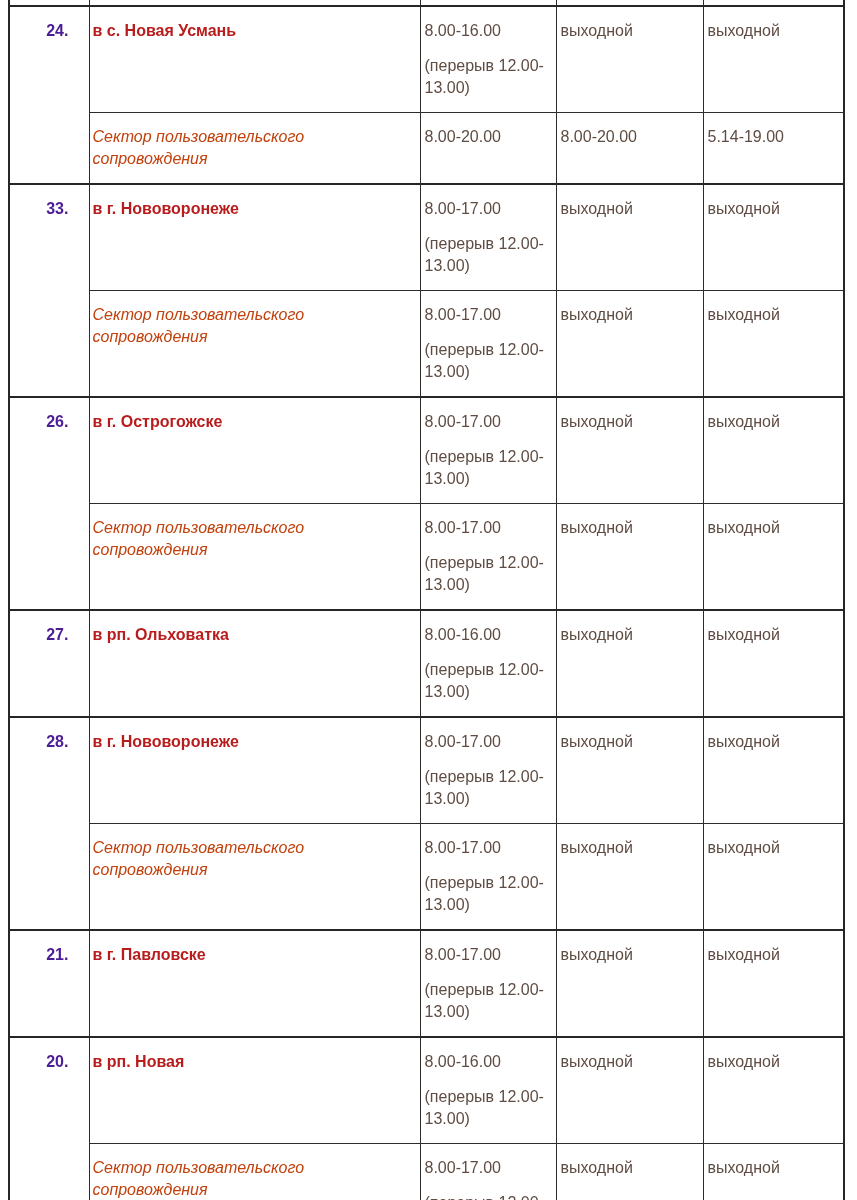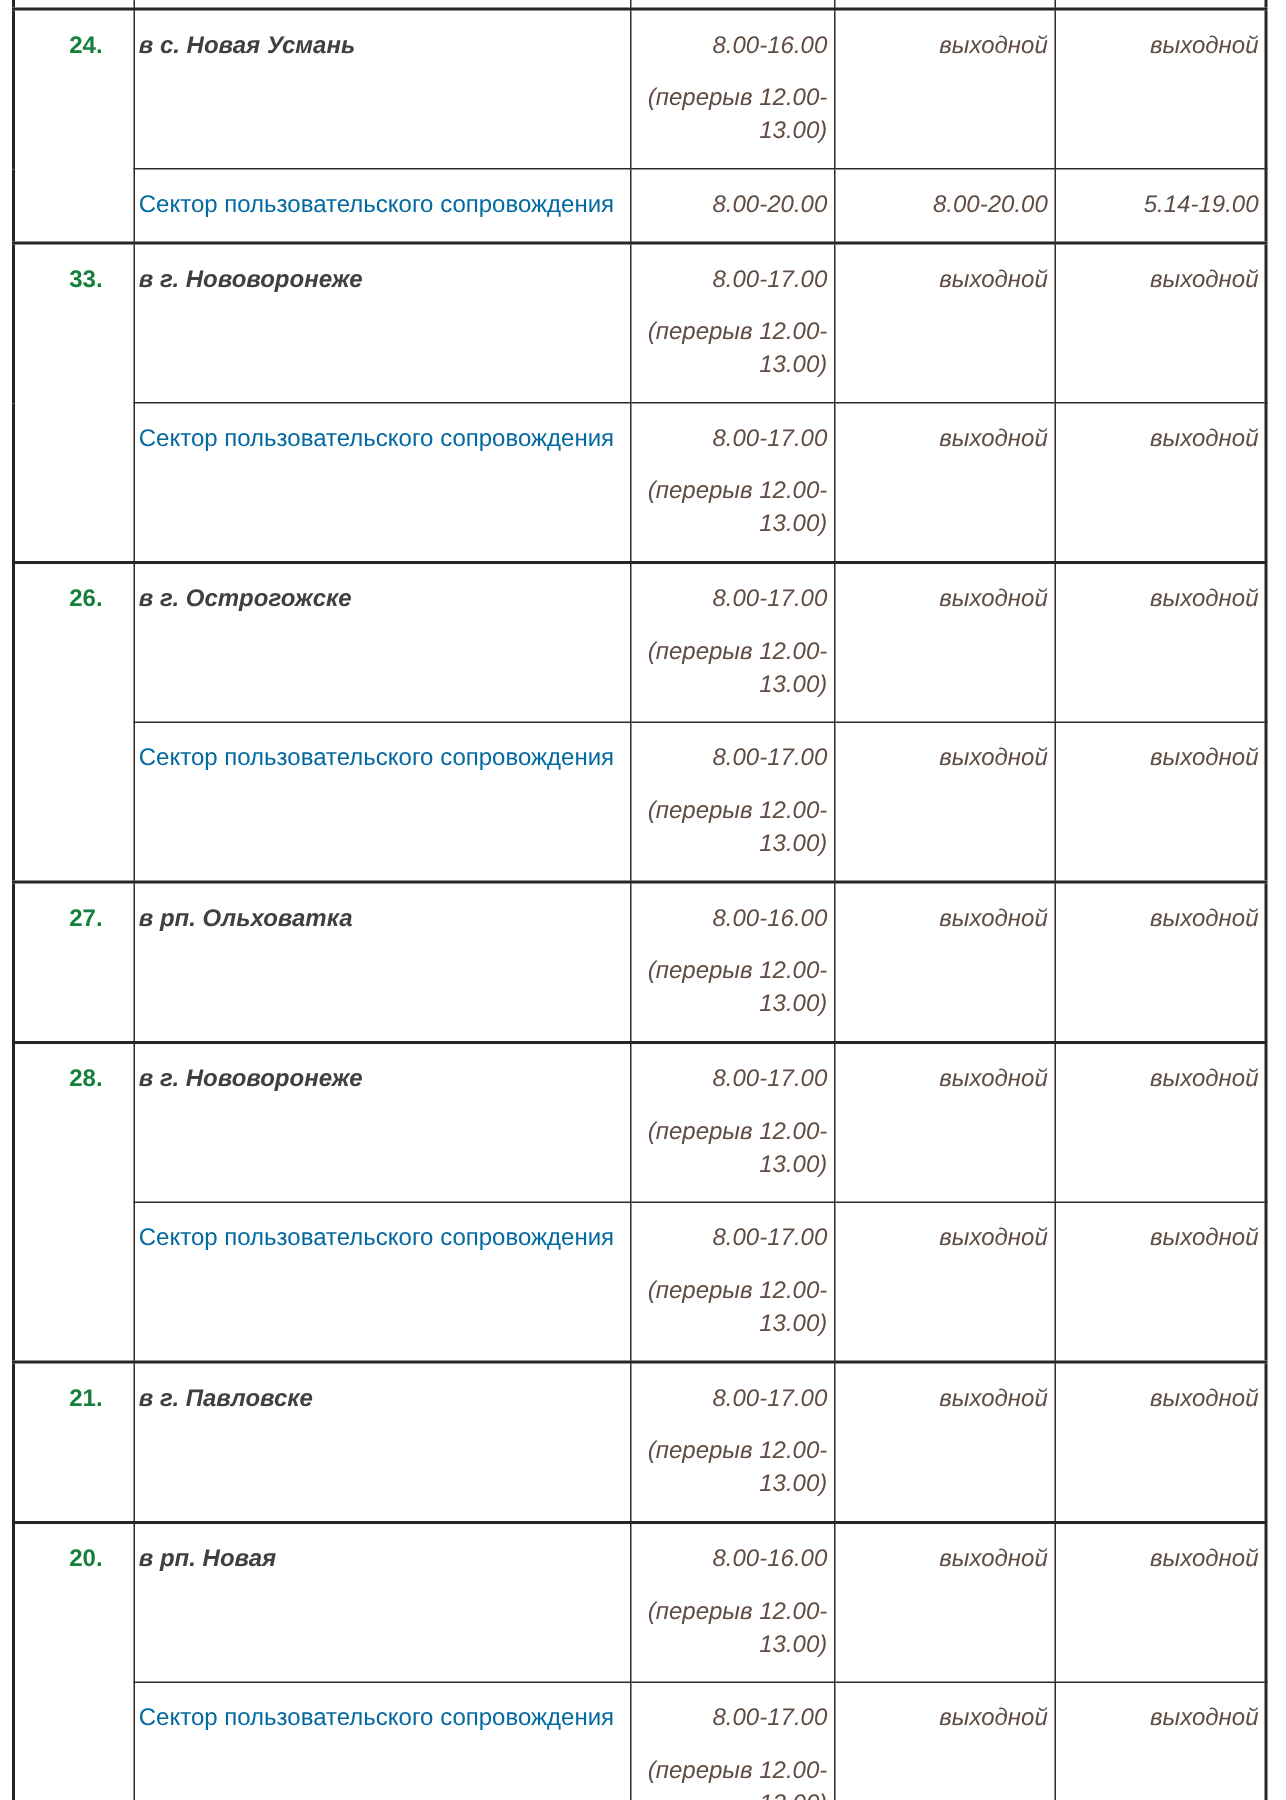--- a/index.html
+++ b/index.html
@@ -30,27 +30,27 @@
     vertical-align: top;
     padding: 13px 4px 0 4px;
     overflow: hidden;
   }
   tbody.entry { border-top: 2px solid #262626; }
   tbody.sliver td { padding: 0; }
   p { margin: 0 0 13px 0; line-height: 22px; }
   .c-num {
     text-align: center;
     font-weight: bold;
-    color: #15803d;
+    color: #4c1d95;
     padding-left: 20px;
   }
   .c-name { padding-left: 3px; padding-right: 8px; text-align: left; }
-  .c-name p.loc { font-weight: bold; color: #404040; font-style: italic; }
-  .c-name p.sector { color: #0369a1; }
-  .c-hours, .c-day { text-align: right; font-style: italic; }
+  .c-name p.loc { font-weight: bold; color: #b91c1c; }
+  .c-name p.sector { color: #c2410c; font-style: italic; }
+  .c-hours, .c-day { text-align: left; }
 </style>
 </head>
 <body>
 
 <table class="schedule">
   <colgroup>
     <col style="width:80px">
     <col style="width:331px">
     <col style="width:136px">
     <col style="width:147px">

